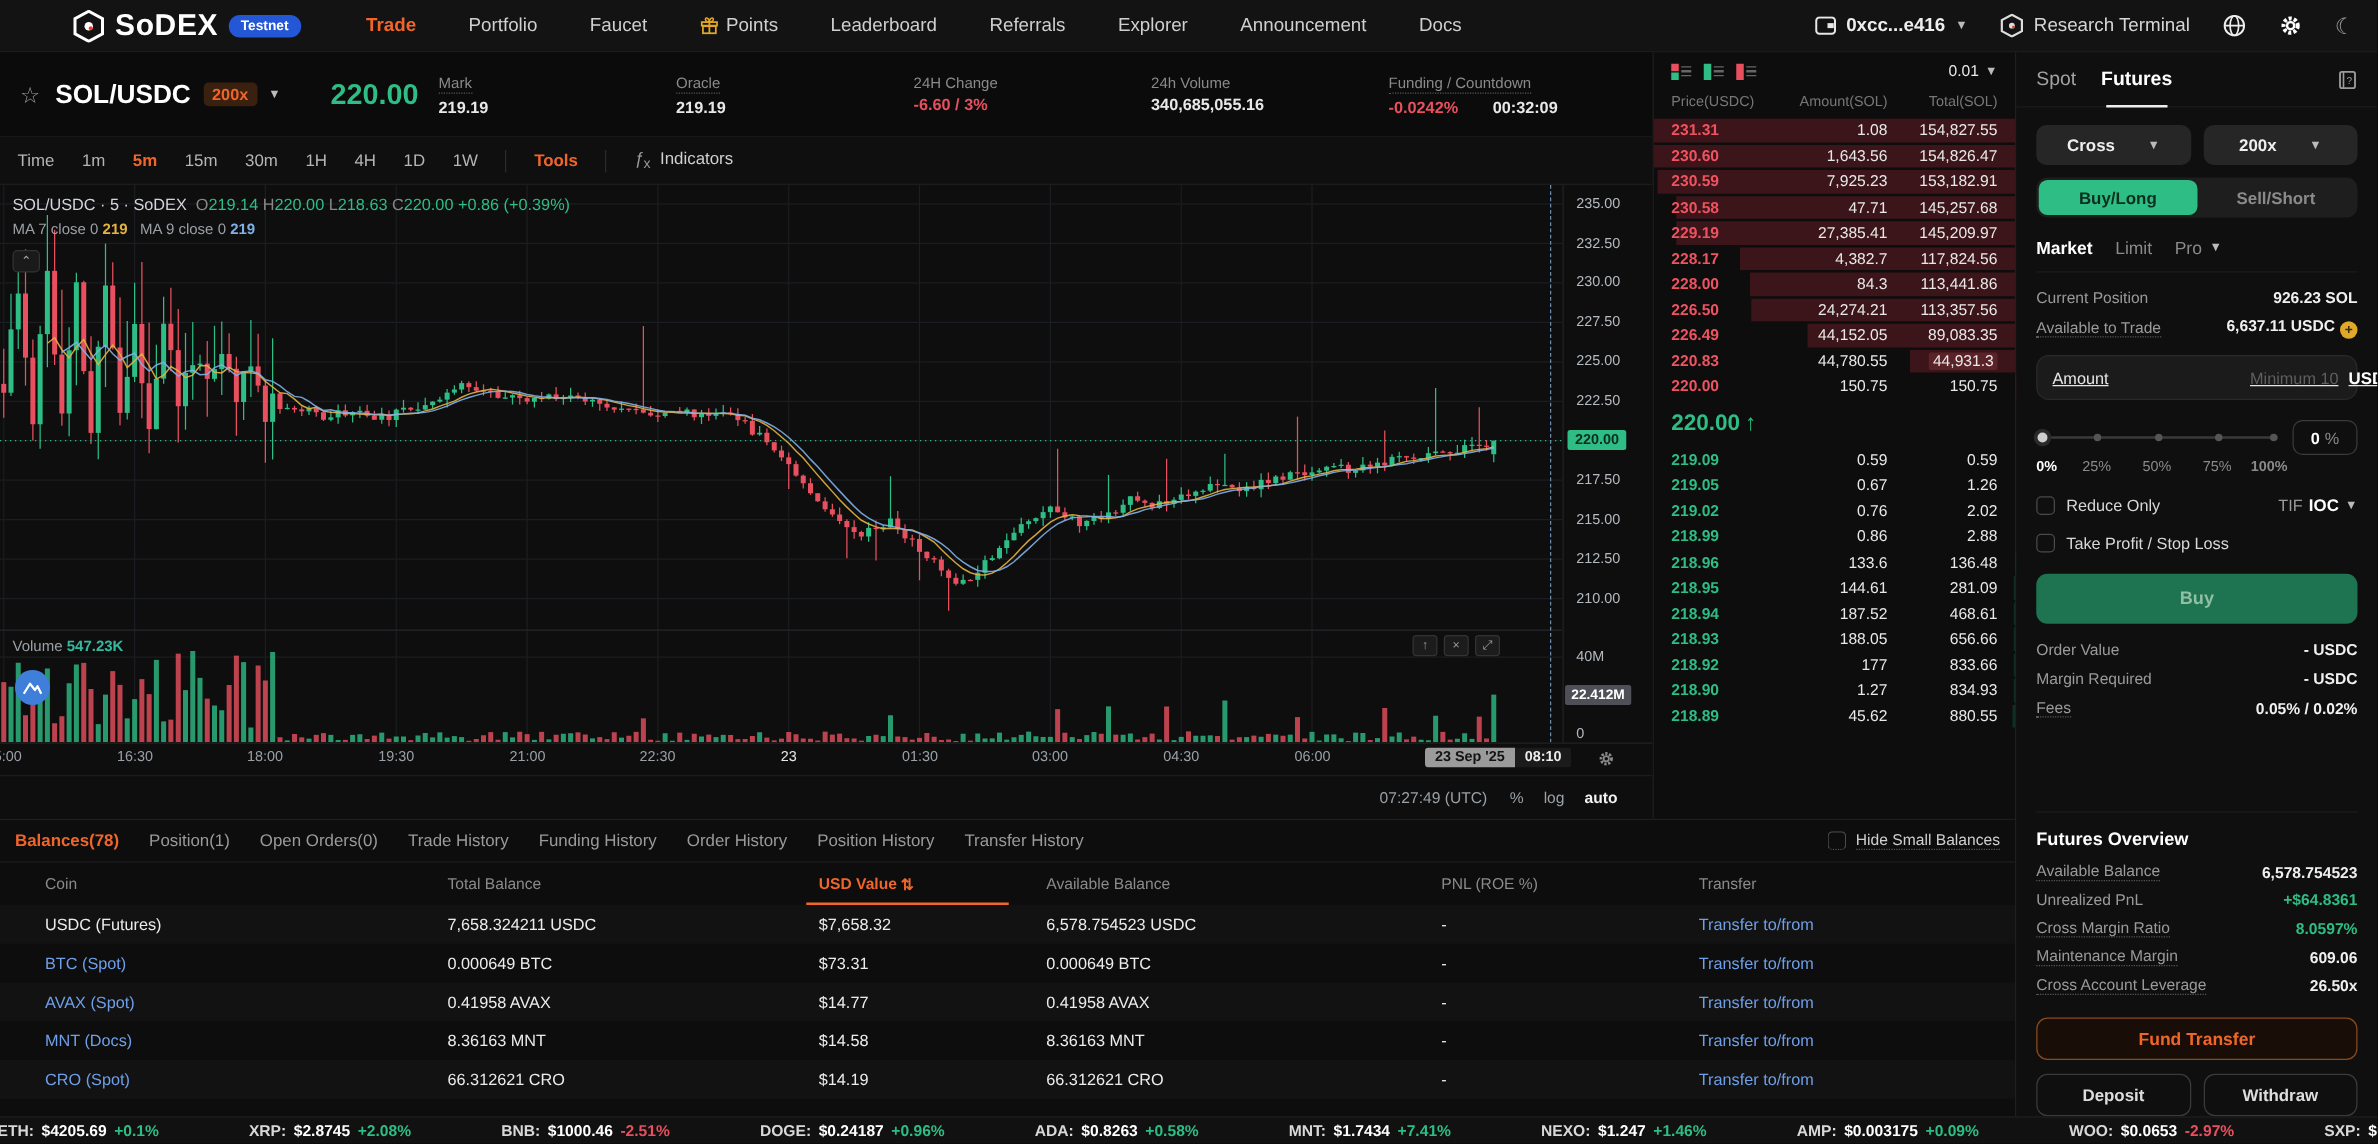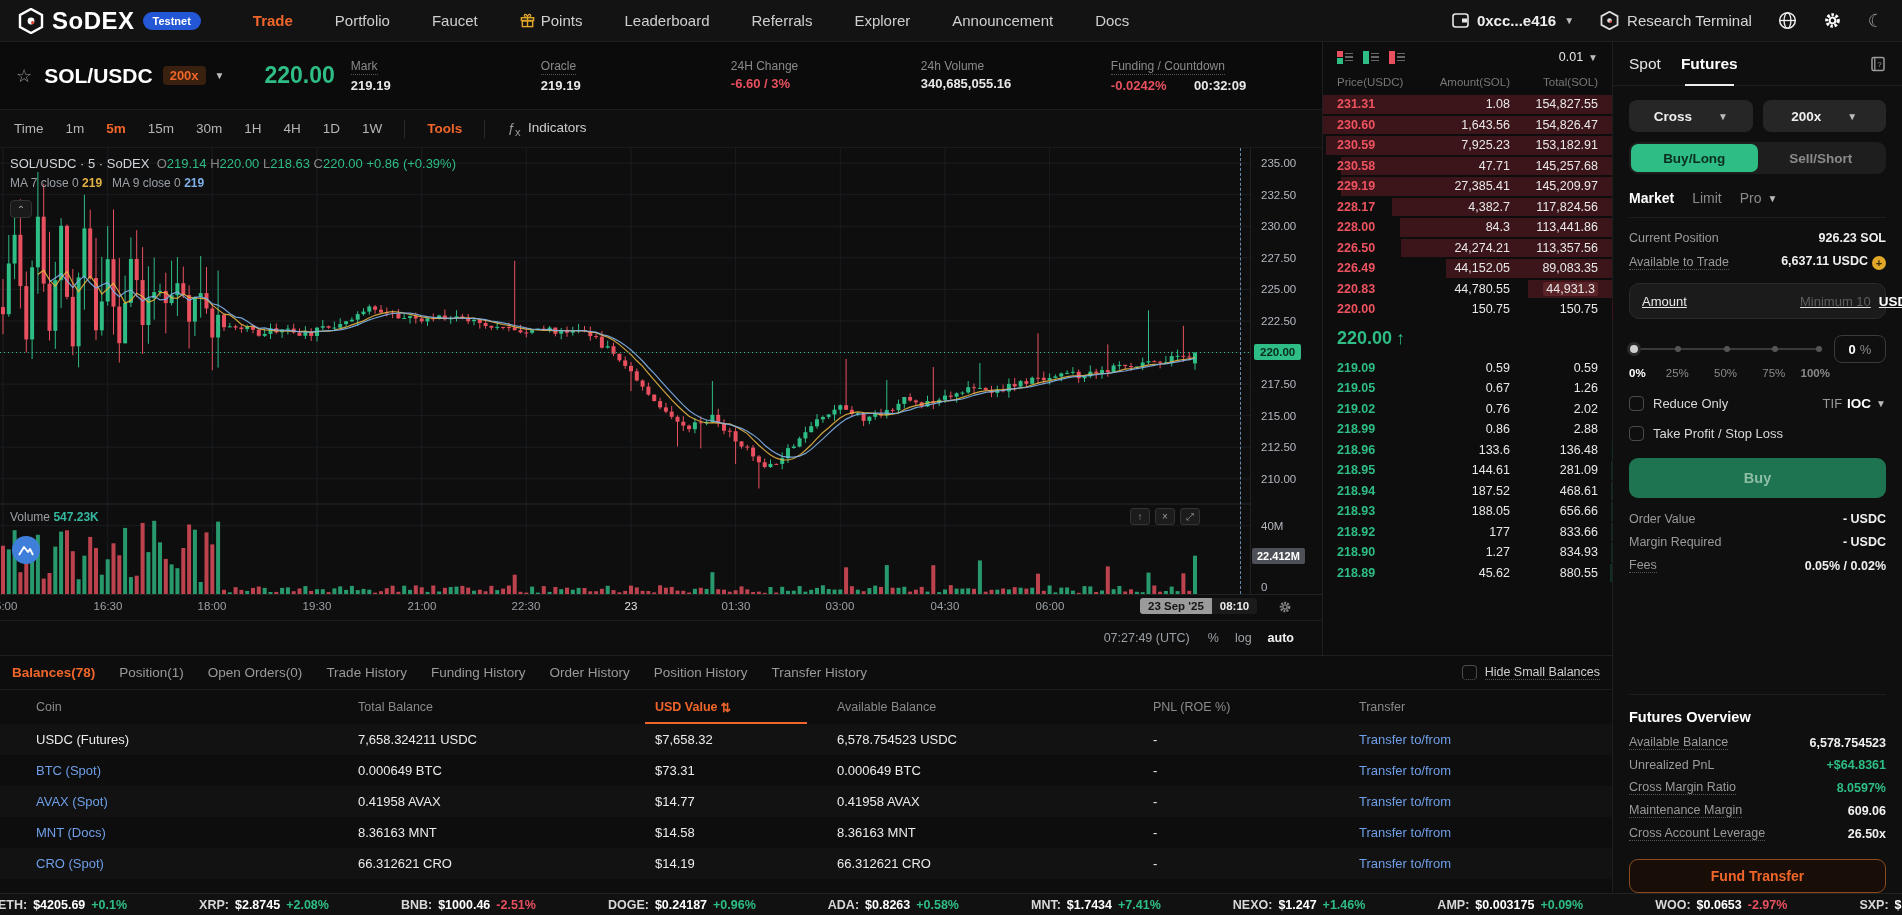--- a/index.html
+++ b/index.html
@@ -3,21 +3,21 @@
 <meta charset="utf-8">
 <style>
   * { margin:0; padding:0; box-sizing:border-box; }
   html,body { width:1902px; height:915px; overflow:hidden; background:#0a0a0a; color:#e6e6e6;
     font-family:"Liberation Sans", sans-serif; font-size:13px; }
   .row { display:flex; }
   svg { display:block; }
 
   
   #topnav { height:42px; background:#131313; border-bottom:1px solid #1f1f1f; display:flex; align-items:center; padding:0 18px; }
-  .logo-wrap { display:flex; align-items:center; gap:8px; }
+  .logo-wrap { display:flex; align-items:center; gap:8px;margin-left:40px; }
   .logo-text { font-size:24px; font-weight:bold; color:#fff; letter-spacing:0.5px; }
   .testnet { background:#2457d6; color:#fff; font-size:11px; font-weight:bold; padding:3px 10px; border-radius:10px; }
   #nav-items { display:flex; align-items:center; gap:42px; margin-left:52px; }
   .nav-item { color:#cfcfcf; font-size:15px; cursor:pointer; display:flex; align-items:center; gap:6px; }
   .nav-item.active { color:#f0662a; font-weight:bold; }
   #topnav-right { margin-left:auto; display:flex; align-items:center; gap:26px; }
   .wallet-chip { display:flex; align-items:center; gap:8px; font-size:15px; font-weight:bold; color:#eee; }
   .caret { font-size:10px; color:#bbb; }
   .rt { display:flex; align-items:center; gap:8px; color:#d6d6d6; font-size:15px; }
   .icon-btn { color:#e8e8e8; display:flex; align-items:center; }
@@ -109,21 +109,21 @@
   .ob-row.ask .p { color:#ef5360; }
   .ob-row.bid .p { color:#2ebd85; }
   .ob-row .a { flex:1; text-align:right; color:#e8e8e8; }
   .ob-row .t { width:88px; text-align:right; color:#e8e8e8; }
   .flash { background:#5a2328; border-radius:2px; padding:0 3px; }
   #ob-mid { height:38px; display:flex; align-items:center; padding:0 14px; color:#2ebd85; font-size:18px; font-weight:bold; gap:4px; }
 
   
   #trade-panel { width:290px; border-left:1px solid #1f1f1f; background:#0f0f0f; padding:0 16px; display:flex; flex-direction:column; overflow:hidden; }
   #tp-tabs { height:44px; display:flex; align-items:center; gap:20px; border-bottom:1px solid #1c1c1c; margin:0 -16px; padding:0 16px; }
-  .tp-tab { color:#e5e5e5; font-size:15.5px; cursor:pointer; position:relative; padding:12px 0; }
+  .tp-tab { color:#a3a3a3; font-size:15.5px; cursor:pointer; position:relative; padding:12px 0; }
   .tp-tab.active { color:#fff; font-weight:bold; }
   .tp-tab.active::after { content:""; position:absolute; left:4px; right:4px; bottom:-1px; height:2px; background:#eee; }
   #tp-book { margin-left:auto; color:#9a9a9a; }
   .sel-row { display:flex; gap:10px; margin-top:14px; }
   .sel { flex:1; height:32px; background:#262626; border-radius:8px; display:flex; align-items:center; justify-content:center;
      gap:26px; font-size:13.5px; color:#eee; font-weight:bold; cursor:pointer; }
   #side-toggle { display:flex; margin-top:10px; background:#1e1e1e; border-radius:9px; padding:2px; }
   #buy-long { flex:1; height:28px; background:#2ebd85; color:#0b2e1f; border-radius:7px; font-weight:bold; font-size:13.5px;
      display:flex; align-items:center; justify-content:center; cursor:pointer; }
   #sell-short { flex:1; color:#8a8a8a; font-weight:bold; font-size:13.5px; display:flex; align-items:center; justify-content:center; cursor:pointer; }
@@ -1419,20 +1419,24 @@
           <div class="kv" style="margin-top: 8px;">
             <span class="k dotted">Maintenance Margin</span>
             <span class="v">609.06</span>
           </div>
           <div class="kv" style="margin-top: 8px;">
             <span class="k dotted">Cross Account Leverage</span>
             <span class="v">26.50x</span>
           </div>
         </div>
       <div id="fund-btn">Fund Transfer</div>
+      <div id="dw-row">
+        <div class="dw-btn">Deposit</div>
+        <div class="dw-btn">Withdraw</div>
+      </div>
     </div>
   </div>
 </div>
 
 <div id="footer">
   <div id="ft-items" style="display:flex;margin-left:-16px">
       <span class="ft-item">
         <span class="n">ETH:</span>
         <span class="p">$4205.69</span>
         <span class="pos">+0.1%</span>

